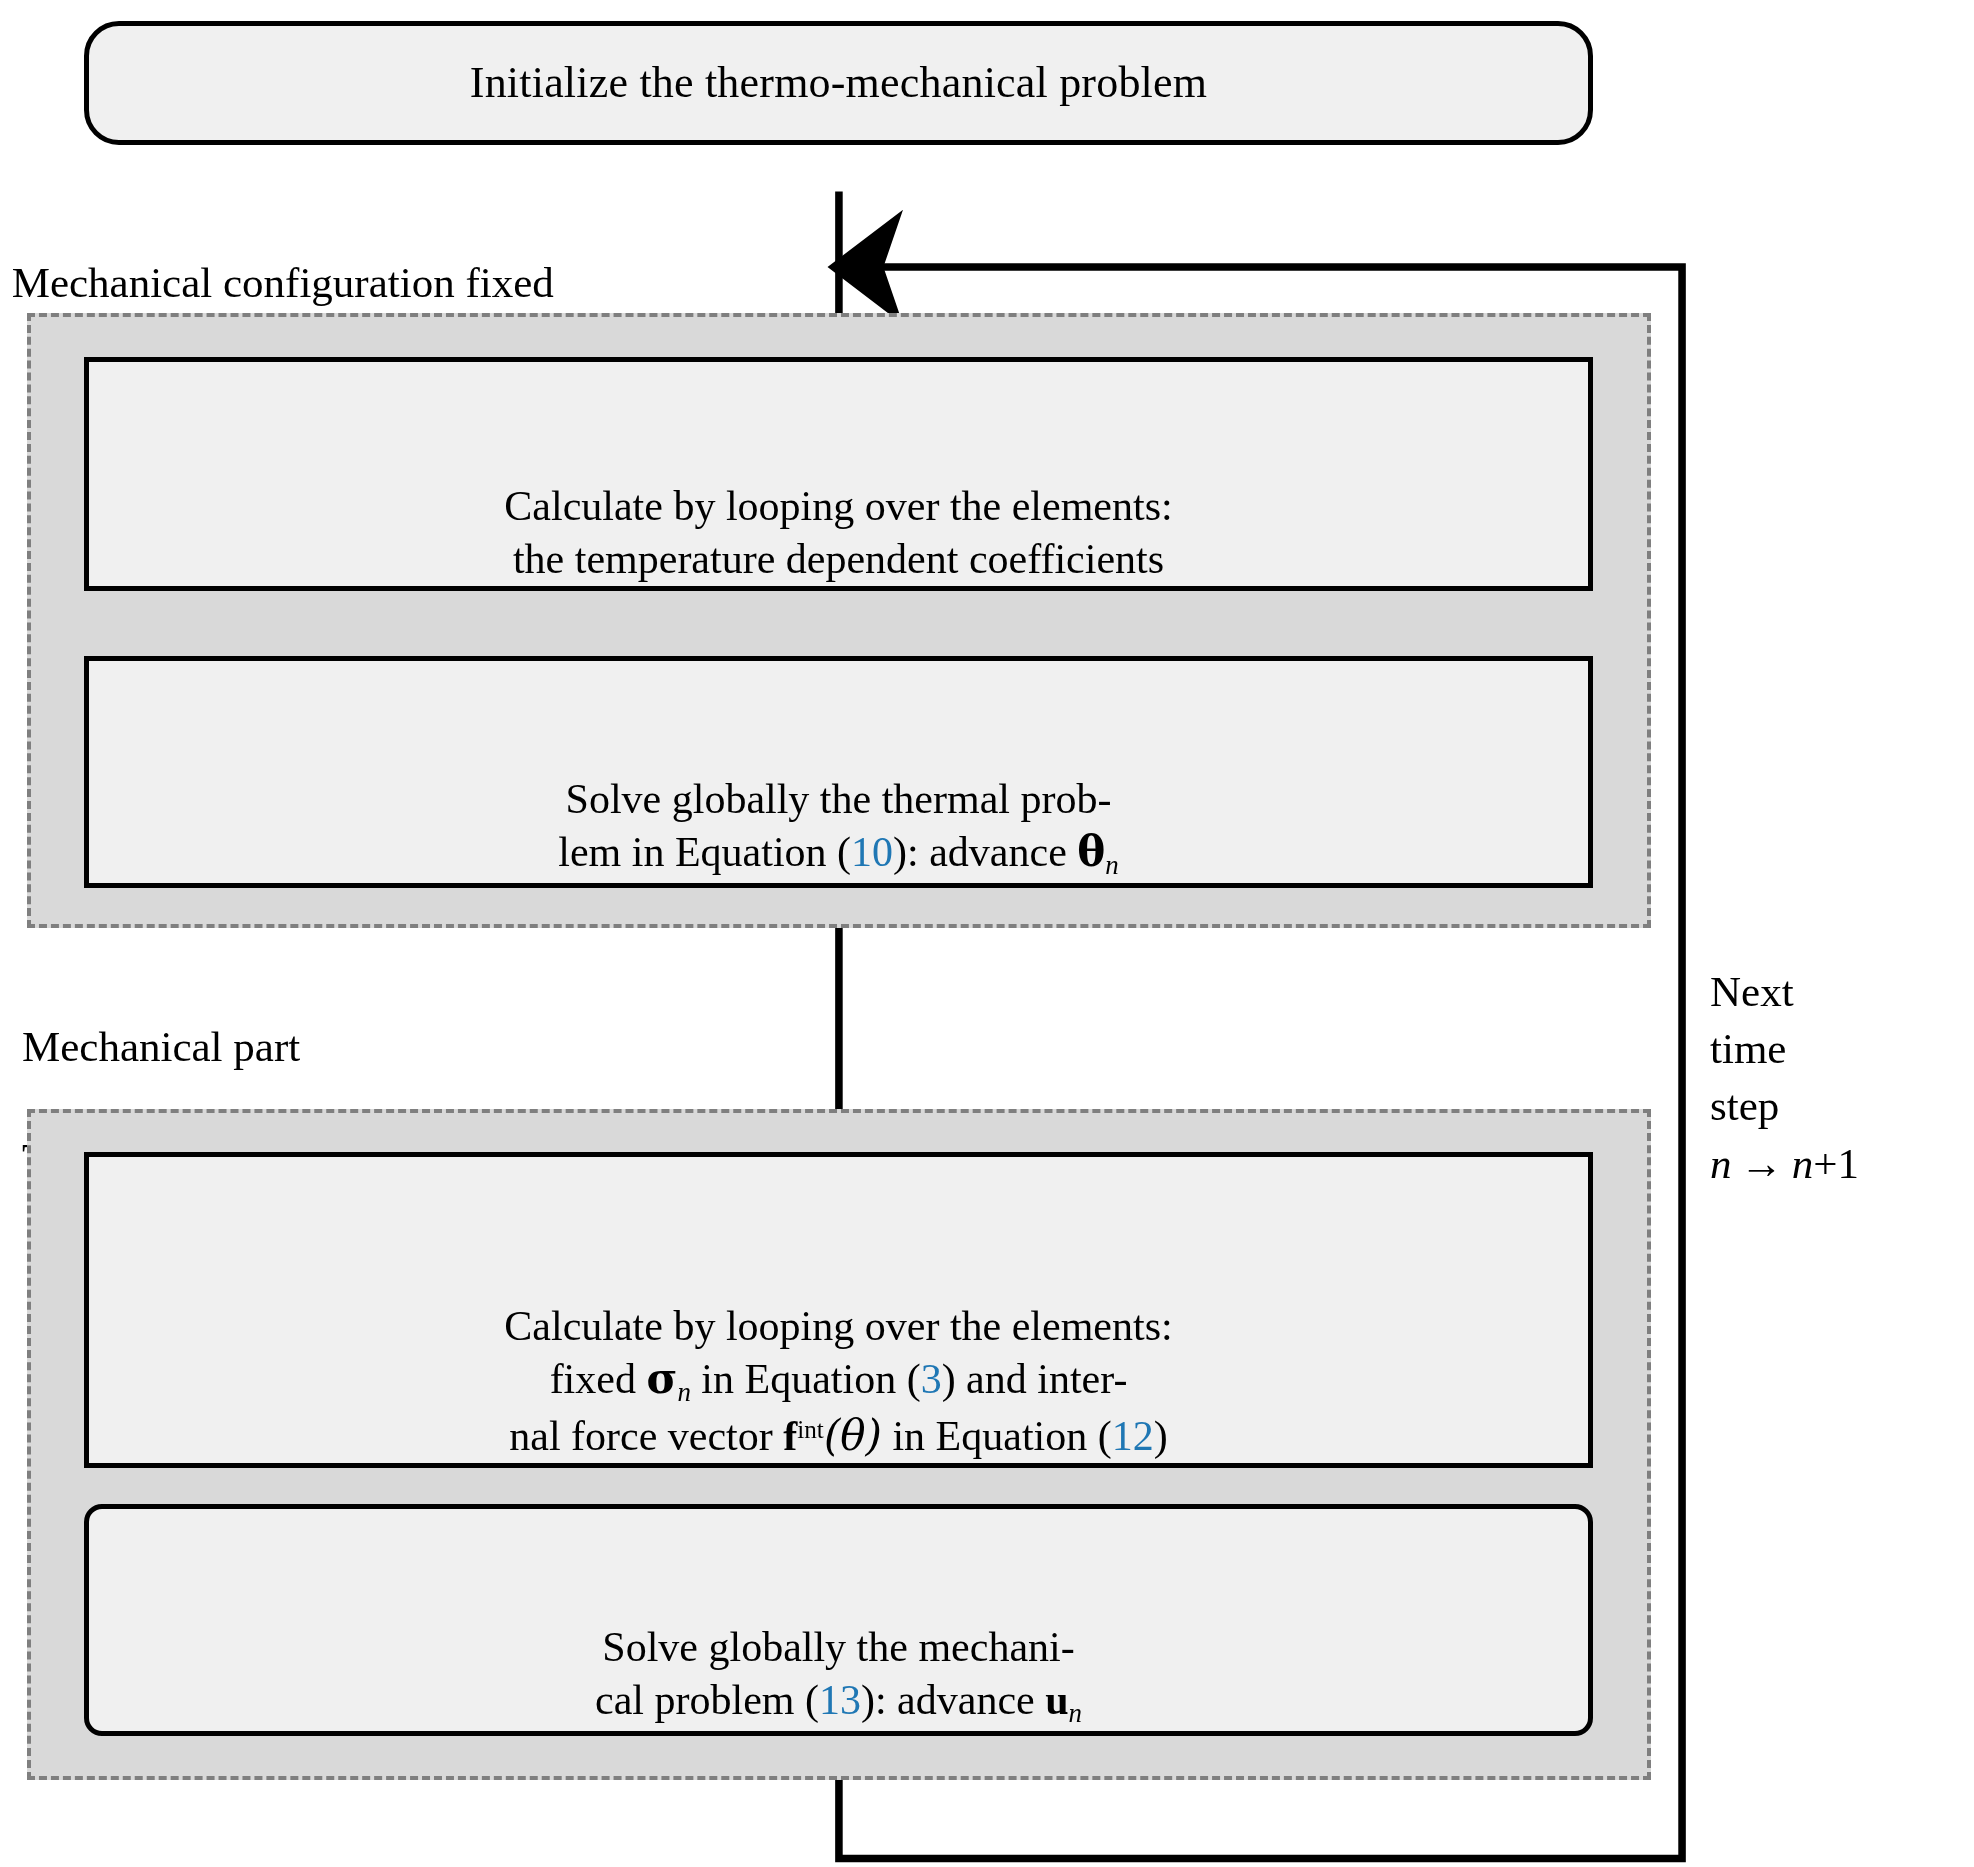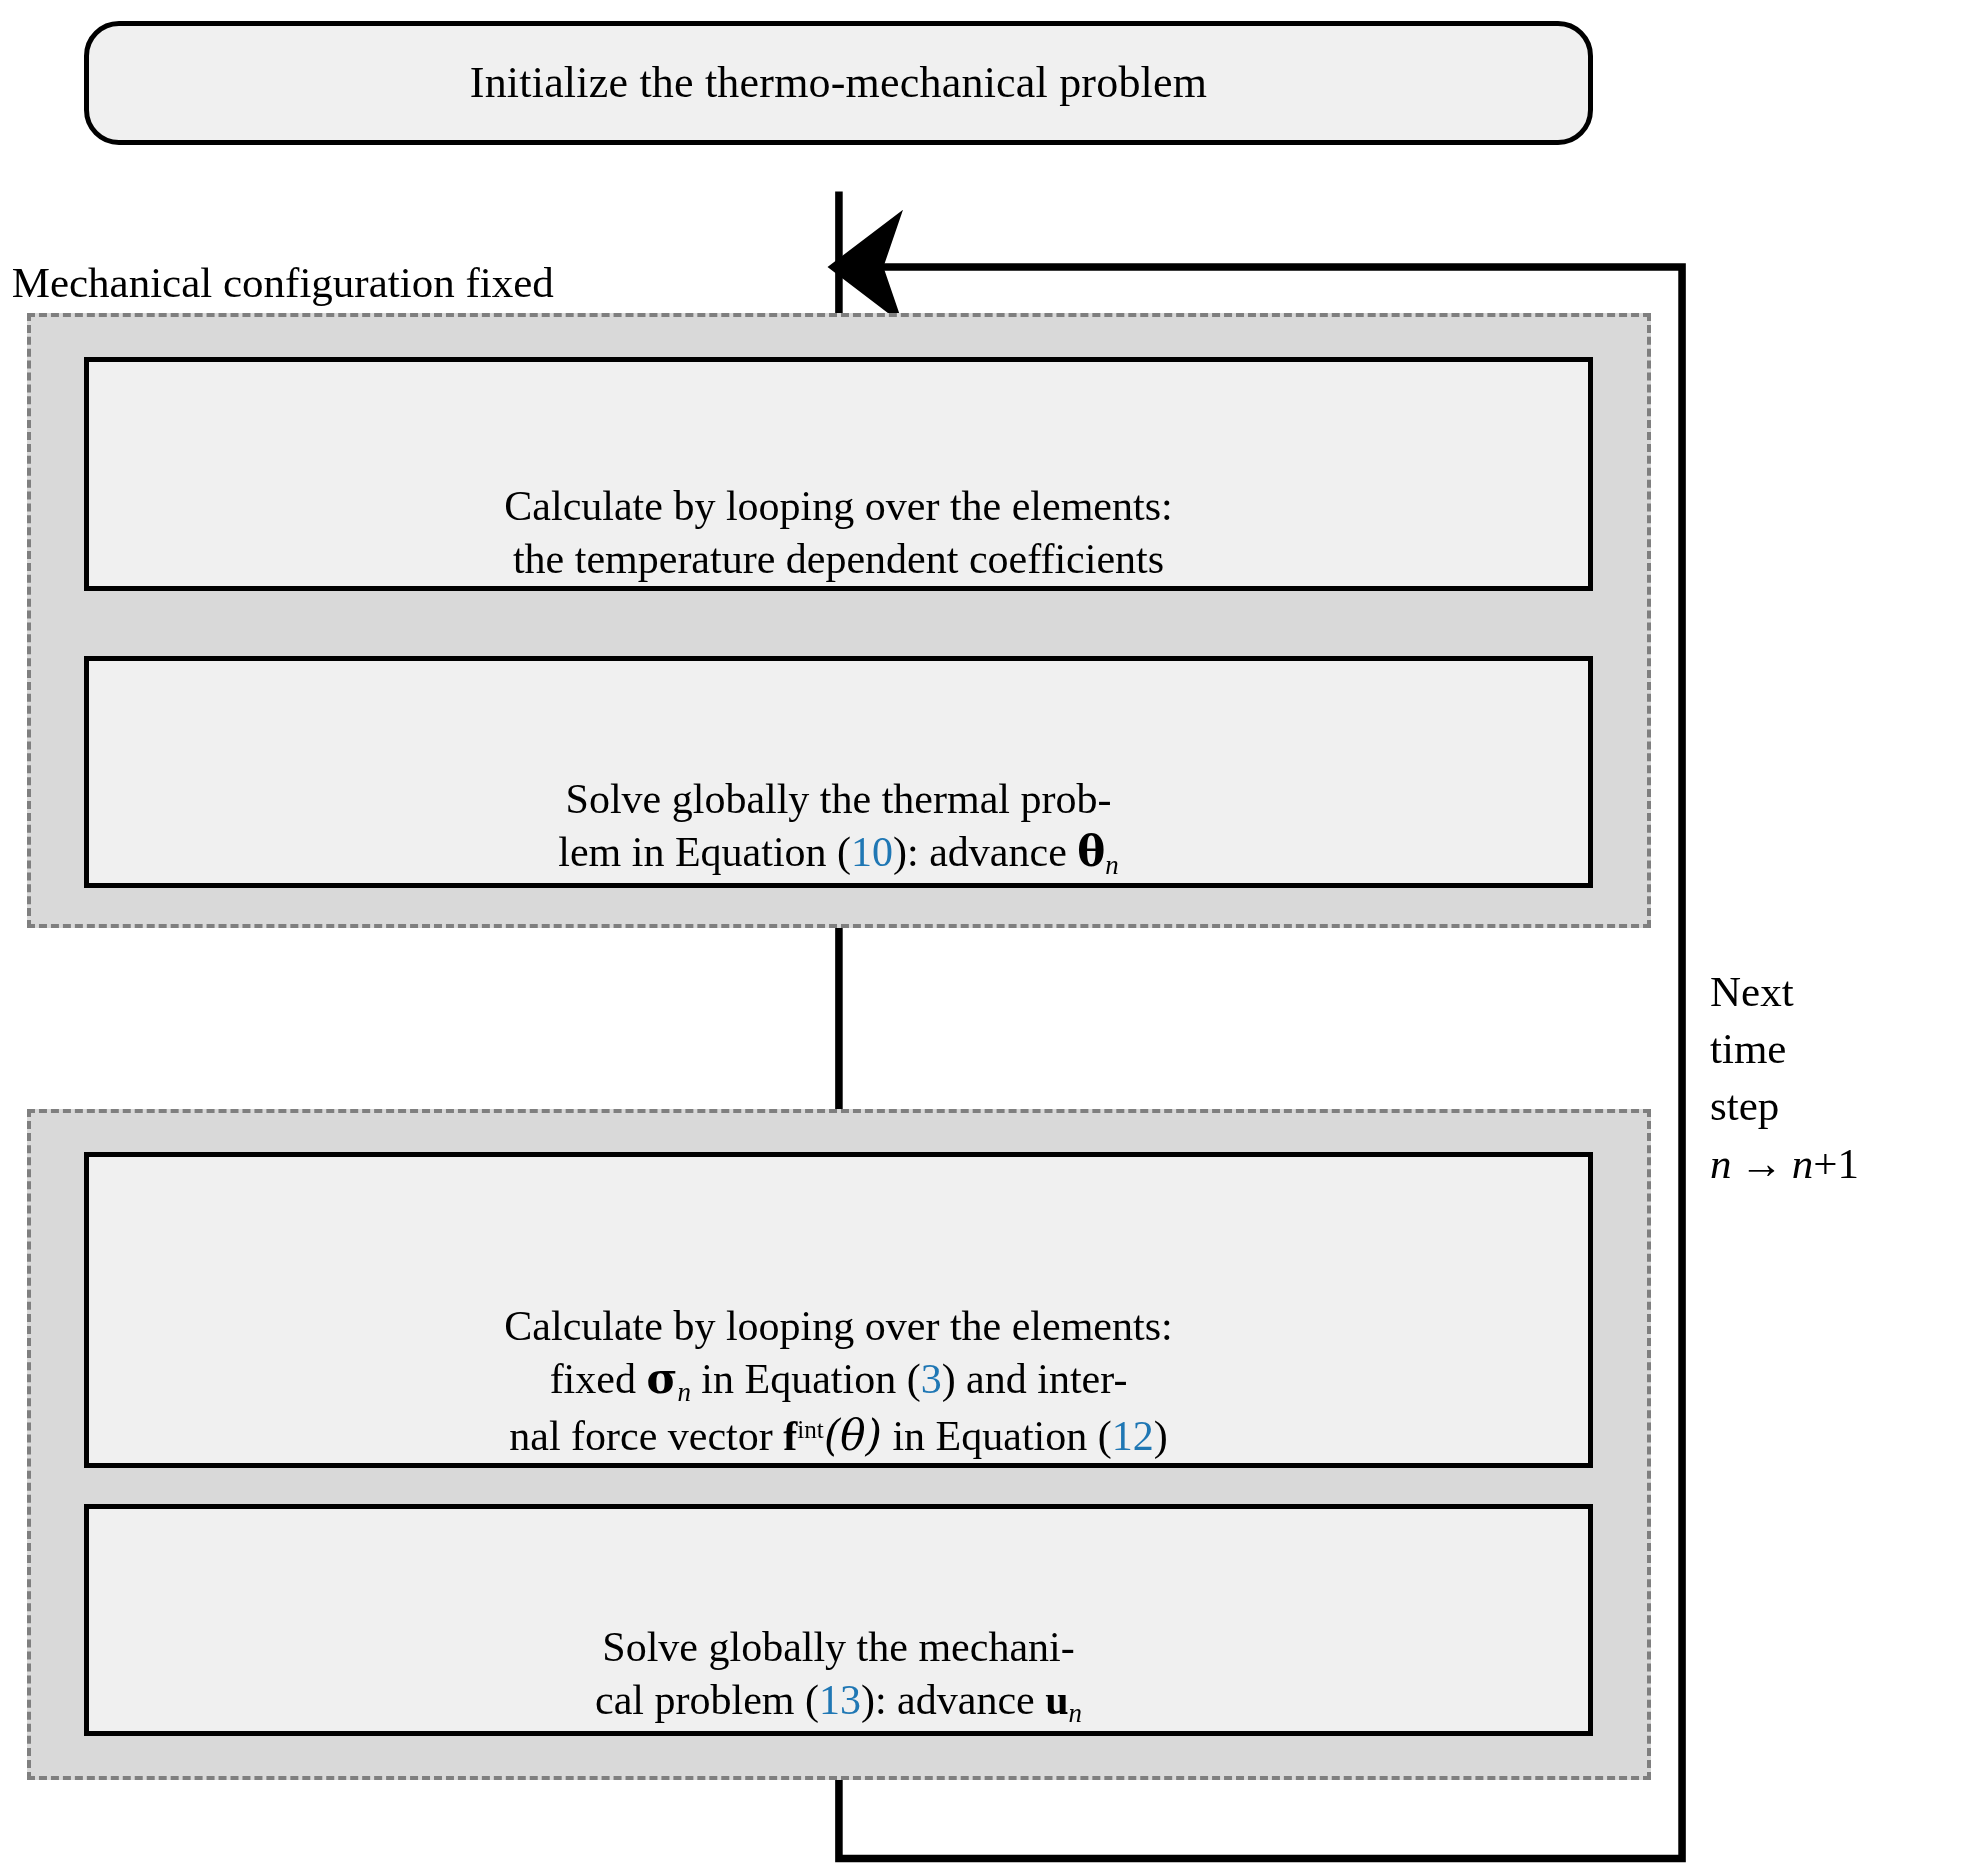--- a/index.html
+++ b/index.html
@@ -74,21 +74,21 @@
   }
   .pbox .txt {
     font-size: 42px;
     line-height: 1.26;
     padding: 0 22px;
   }
 
   #box-thermal-1 { left: 84px; top: 357px;  width: 1509px; height: 234px; }
   #box-thermal-2 { left: 84px; top: 656px;  width: 1509px; height: 232px; }
   #box-mech-1    { left: 84px; top: 1152px; width: 1509px; height: 316px; }
-  #box-mech-2    { left: 84px; top: 1504px; width: 1509px; height: 232px; }
+  #box-mech-2    { left: 84px; top: 1504px; width: 1509px; height: 232px; border-radius: 18px; }
 
   
   .side-label {
     position: absolute;
     font-size: 43px;
     line-height: 1.30;
     white-space: pre-line;
     color: #000000;
   }
   #label-thermal   { left: 11.7px;  top: 199px;  }
@@ -168,20 +168,24 @@
     </span>
   </div>
 
   <div id="box-thermal-2" class="pbox">
     <span class="txt">
       <span>Solve globally the thermal prob-</span><br>
       <span>lem in Equation (</span><span class="blue">10</span><span>):  advance </span><span class="grk">θ</span><span class="sub">n</span>
     </span>
   </div>
 
+  <div id="label-mechanical" class="side-label">
+    <div>Mechanical part</div>
+    <div>Temperature fixed</div>
+  </div>
 
   <div id="group-mechanical" class="group"></div>
 
   <div id="box-mech-1" class="pbox">
     <span class="txt">
       <span>Calculate by looping over the elements:</span><br>
       <span>fixed </span><span class="grk">σ</span><span class="sub">n</span><span> in Equation (</span><span class="blue">3</span><span>) and inter-</span><br>
       <span>nal force vector </span><span class="mb">f</span><span class="sup">int</span><span class="grk-i">(θ)</span><span> in Equation (</span><span class="blue">12</span><span>)</span>
     </span>
   </div>

